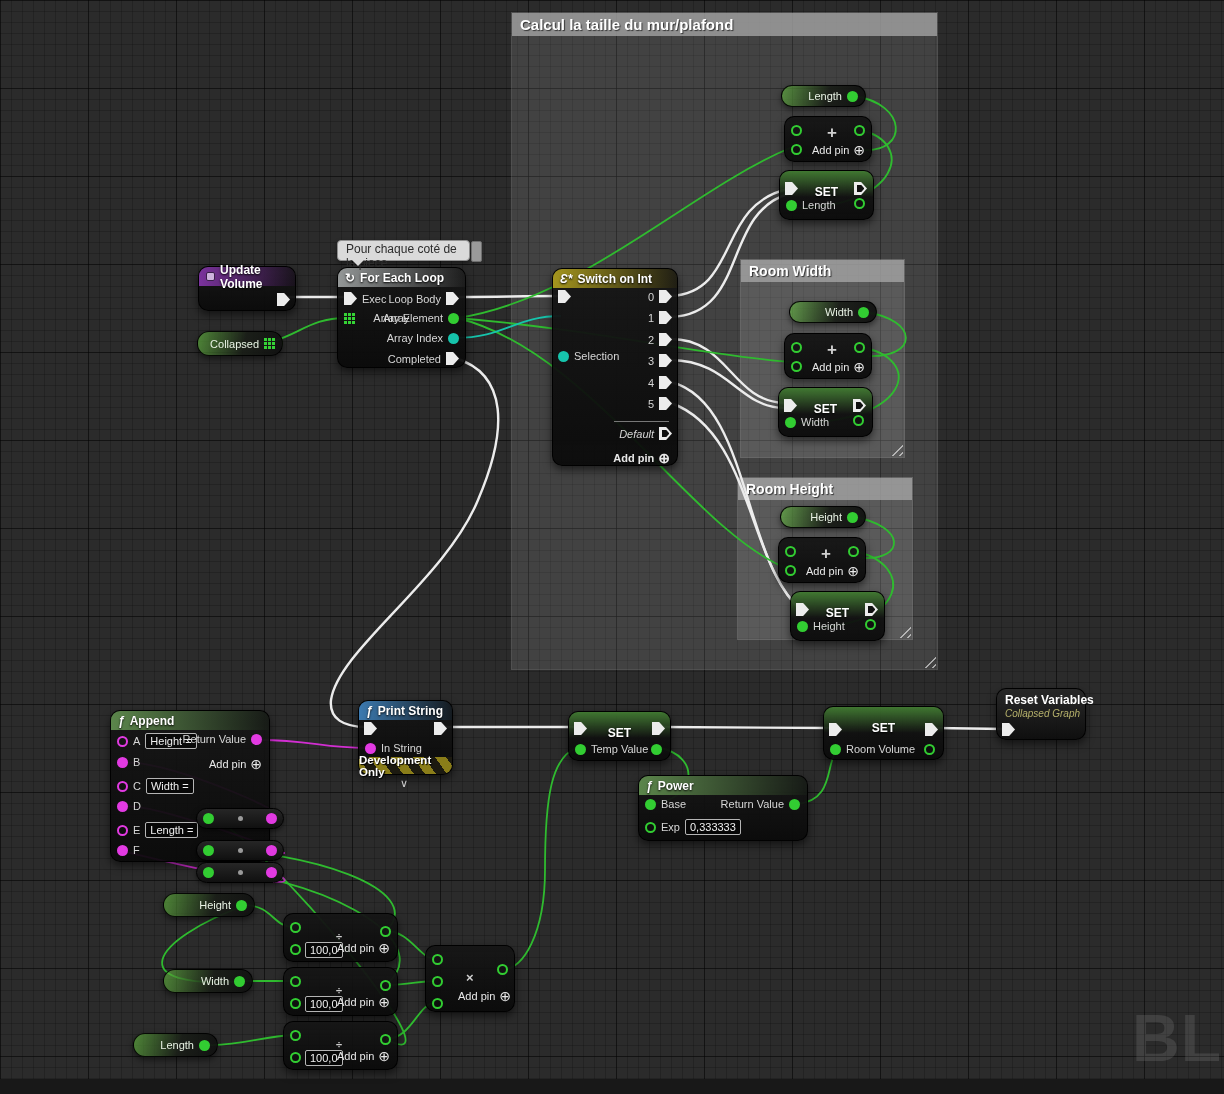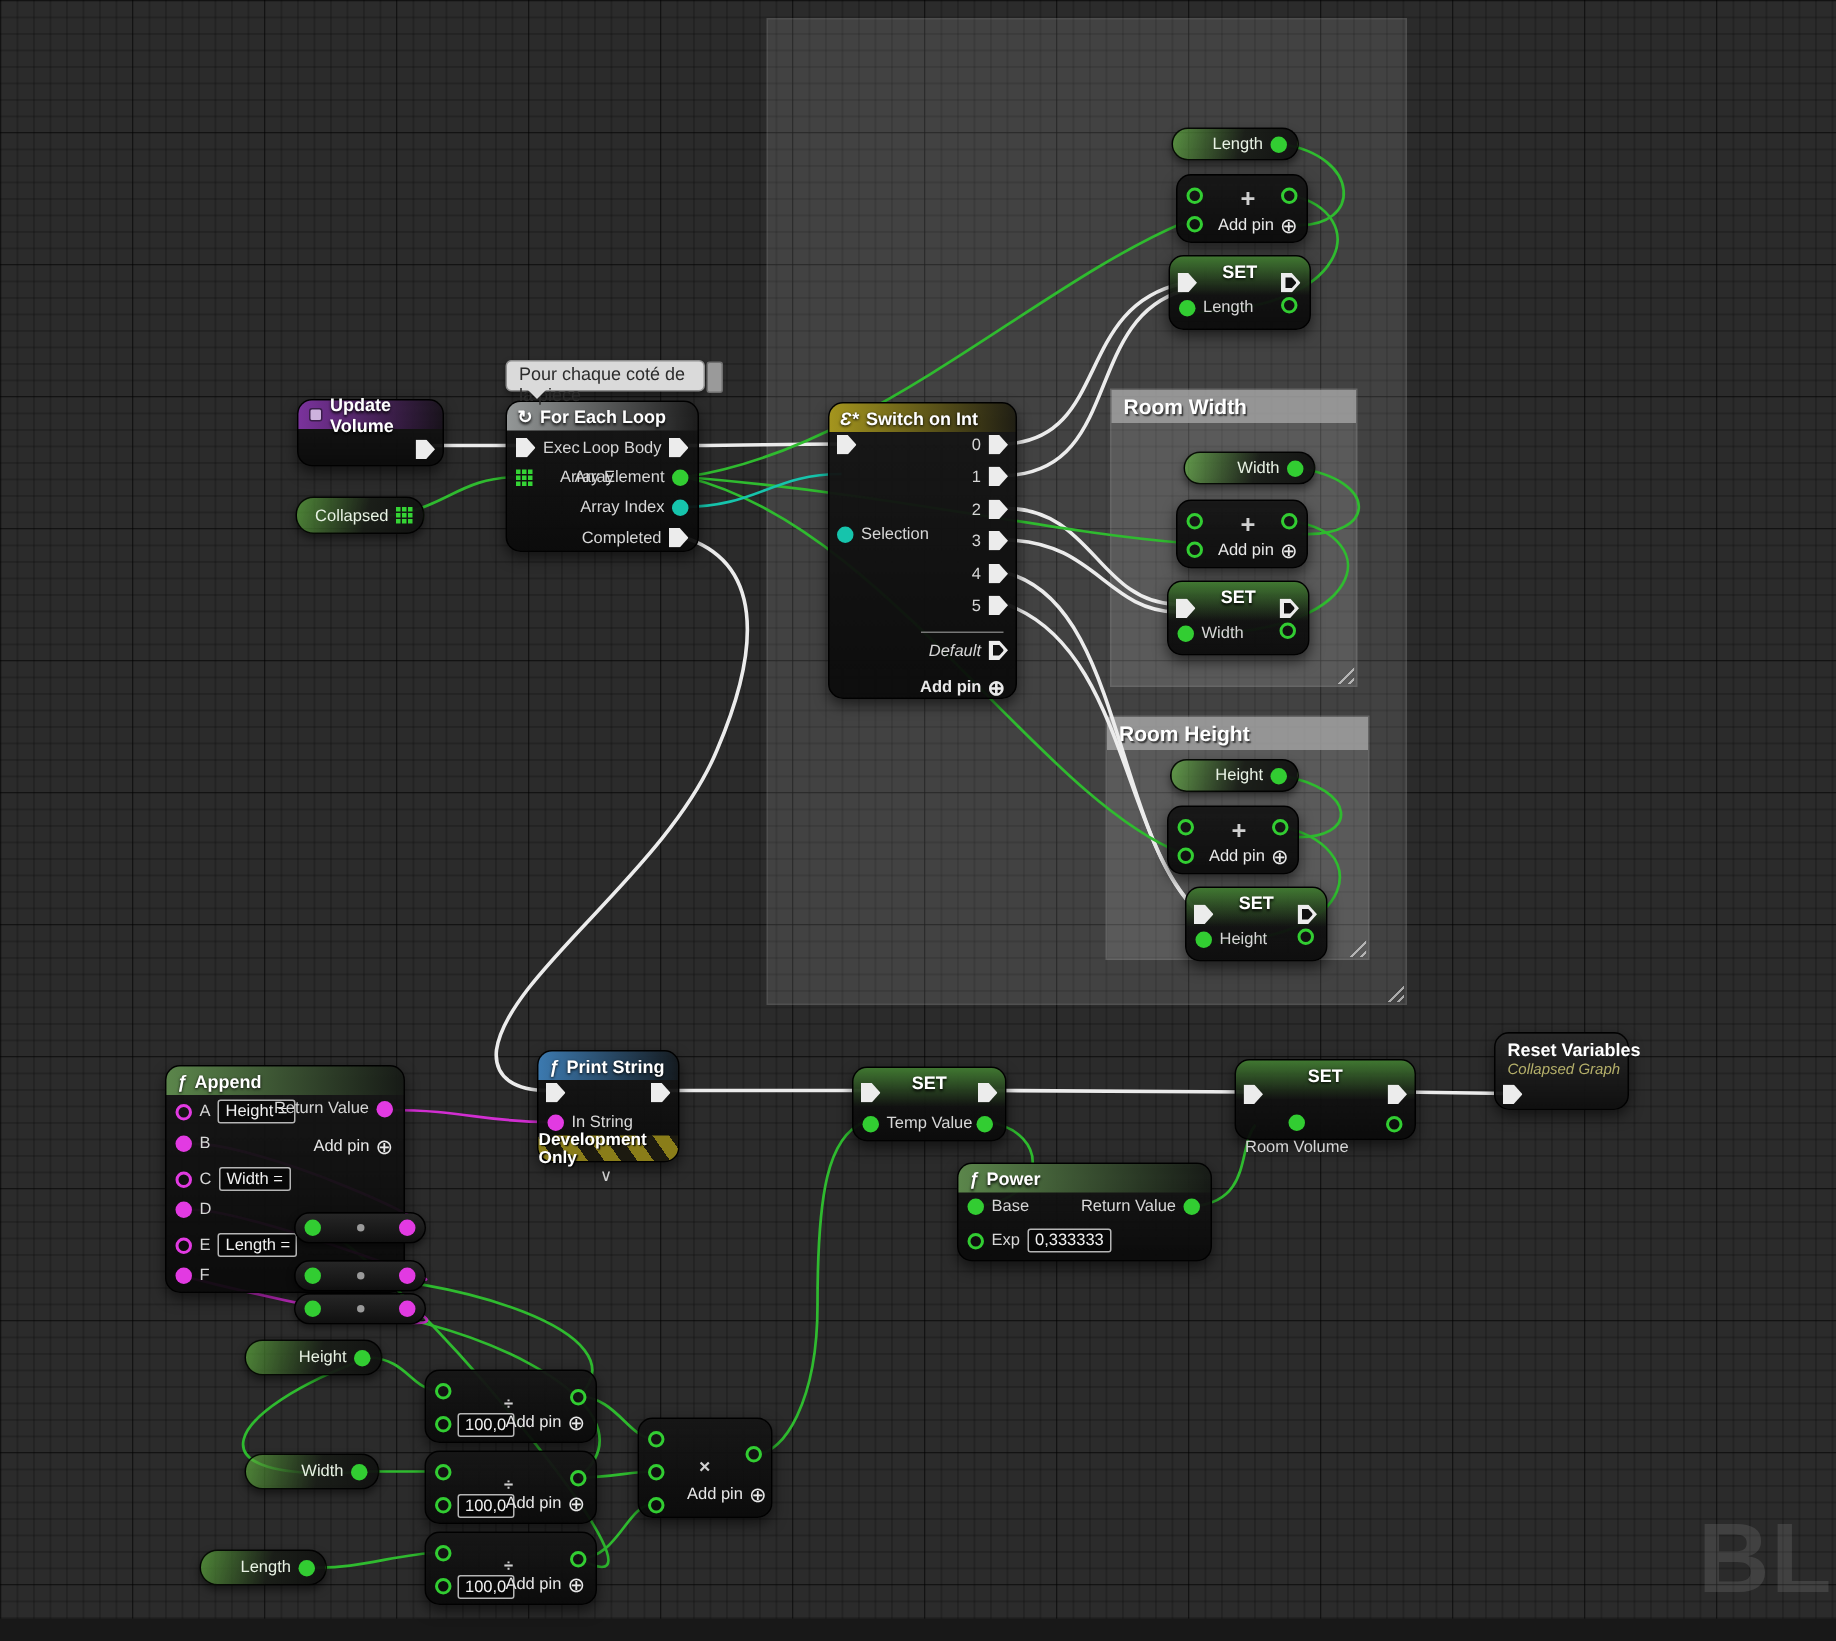--- a/index.html
+++ b/index.html
@@ -31,21 +31,21 @@
     color:#d9d9d9;font-size:11px;z-index:10;}
   .nh{position:absolute;left:0;right:0;top:0;height:19px;border-radius:9px 9px 0 0;display:flex;align-items:center;gap:5px;
     padding:0 7px;font-weight:700;font-size:12px;color:#fff;text-shadow:0 1px 2px #000;}
   .h-event{background:linear-gradient(90deg,rgba(128,52,164,.95),rgba(40,16,52,.25));}
   .h-macro{background:linear-gradient(90deg,rgba(170,174,174,.85),rgba(70,70,70,.15));}
   .h-switch{background:linear-gradient(90deg,rgba(172,156,30,.95),rgba(60,54,12,.25));}
   .h-blue{background:linear-gradient(90deg,rgba(62,127,184,.95),rgba(20,44,64,.25));}
   .h-green{background:linear-gradient(90deg,rgba(95,140,78,.95),rgba(28,42,26,.25));}
   .setglow{position:absolute;left:0;right:0;top:0;height:26px;border-radius:9px 9px 0 0;
     background:linear-gradient(180deg,rgba(105,215,75,.5),rgba(105,215,75,0));text-align:center;
-    font-weight:700;font-size:12px;color:#fff;text-shadow:0 1px 2px #000;padding-top:3px;}
+    font-weight:700;font-size:12px;color:#fff;text-shadow:0 1px 2px #000;padding-top:14px;}
   .nicon{font-style:italic;font-weight:700;font-size:12px;color:#fff;}
   .evicon{width:11px;height:9px;background:#cdb2de;border:1px solid #3a1f4a;border-radius:2px;display:inline-block;}
 
   .r{position:absolute;display:flex;align-items:center;gap:5px;white-space:nowrap;color:#d6d6d6;}
   .r.rr{flex-direction:row-reverse;}
 
   
   .exec{position:relative;width:13px;height:13px;flex:none;display:inline-block;}
   .exec .o{position:absolute;inset:0;background:#ececec;clip-path:polygon(0 0,55% 0,100% 50%,55% 100%,0 100%);}
   .exec.hollow .i{position:absolute;inset:2.6px;background:#101010;clip-path:polygon(0 0,55% 0,100% 50%,55% 100%,0 100%);}
@@ -81,20 +81,21 @@
   .italic{font-style:italic;}
   .sub{color:#b5b06a;font-style:italic;font-size:10px;}
   .divline{position:absolute;border-top:1px solid #777;}
 </style>
 </head>
 <body>
 
 <div class="canvas">
 
   <div class="comment" style="left:511px;top:12px;width:427px;height:658px;">
+    <div class="ctitle" style="font-size:15px;">Calcul la taille du mur/plafond</div>
     <span class="handle"></span>
   </div>
   <div class="comment" style="left:740px;top:259px;width:165px;height:199px;background:rgba(255,255,255,.13);">
     <div class="ctitle" style="font-size:14px;">Room Width</div>
     <span class="handle"></span>
   </div>
   <div class="comment" style="left:737px;top:477px;width:176px;height:163px;background:rgba(255,255,255,.13);">
     <div class="ctitle" style="font-size:14px;">Room Height</div>
     <span class="handle"></span>
   </div>
@@ -496,21 +497,21 @@
   </div>
 
   <div class="node" style="left:823px;top:706px;width:121px;height:54px;">
     <div class="setglow">SET</div>
     <span class="exec" style="position:absolute;left:5px;top:16px;">
         <i class="o"></i>
       </span>
     <span class="exec" style="position:absolute;right:5px;top:16px;">
         <i class="o"></i>
       </span>
-    <div class="r" style="left:6px;top:36px;flex-direction:column;">
+    <div class="r" style="left:6px;top:36px;">
       <span class="dot" style="--c:#32cd32;"></span>
       <span>Room Volume</span>
     </div>
     <span class="dot hollow" style="position:absolute;right:8px;top:37px;--c:#32cd32;"></span>
   </div>
 
   <div class="node" style="left:996px;top:688px;width:90px;height:52px;background:linear-gradient(180deg,rgba(40,40,40,.96),rgba(14,14,14,.94));">
     <div class="r" style="left:8px;top:4px;font-weight:700;font-size:12px;color:#fff;">
       <span>Reset Variables</span>
     </div>

